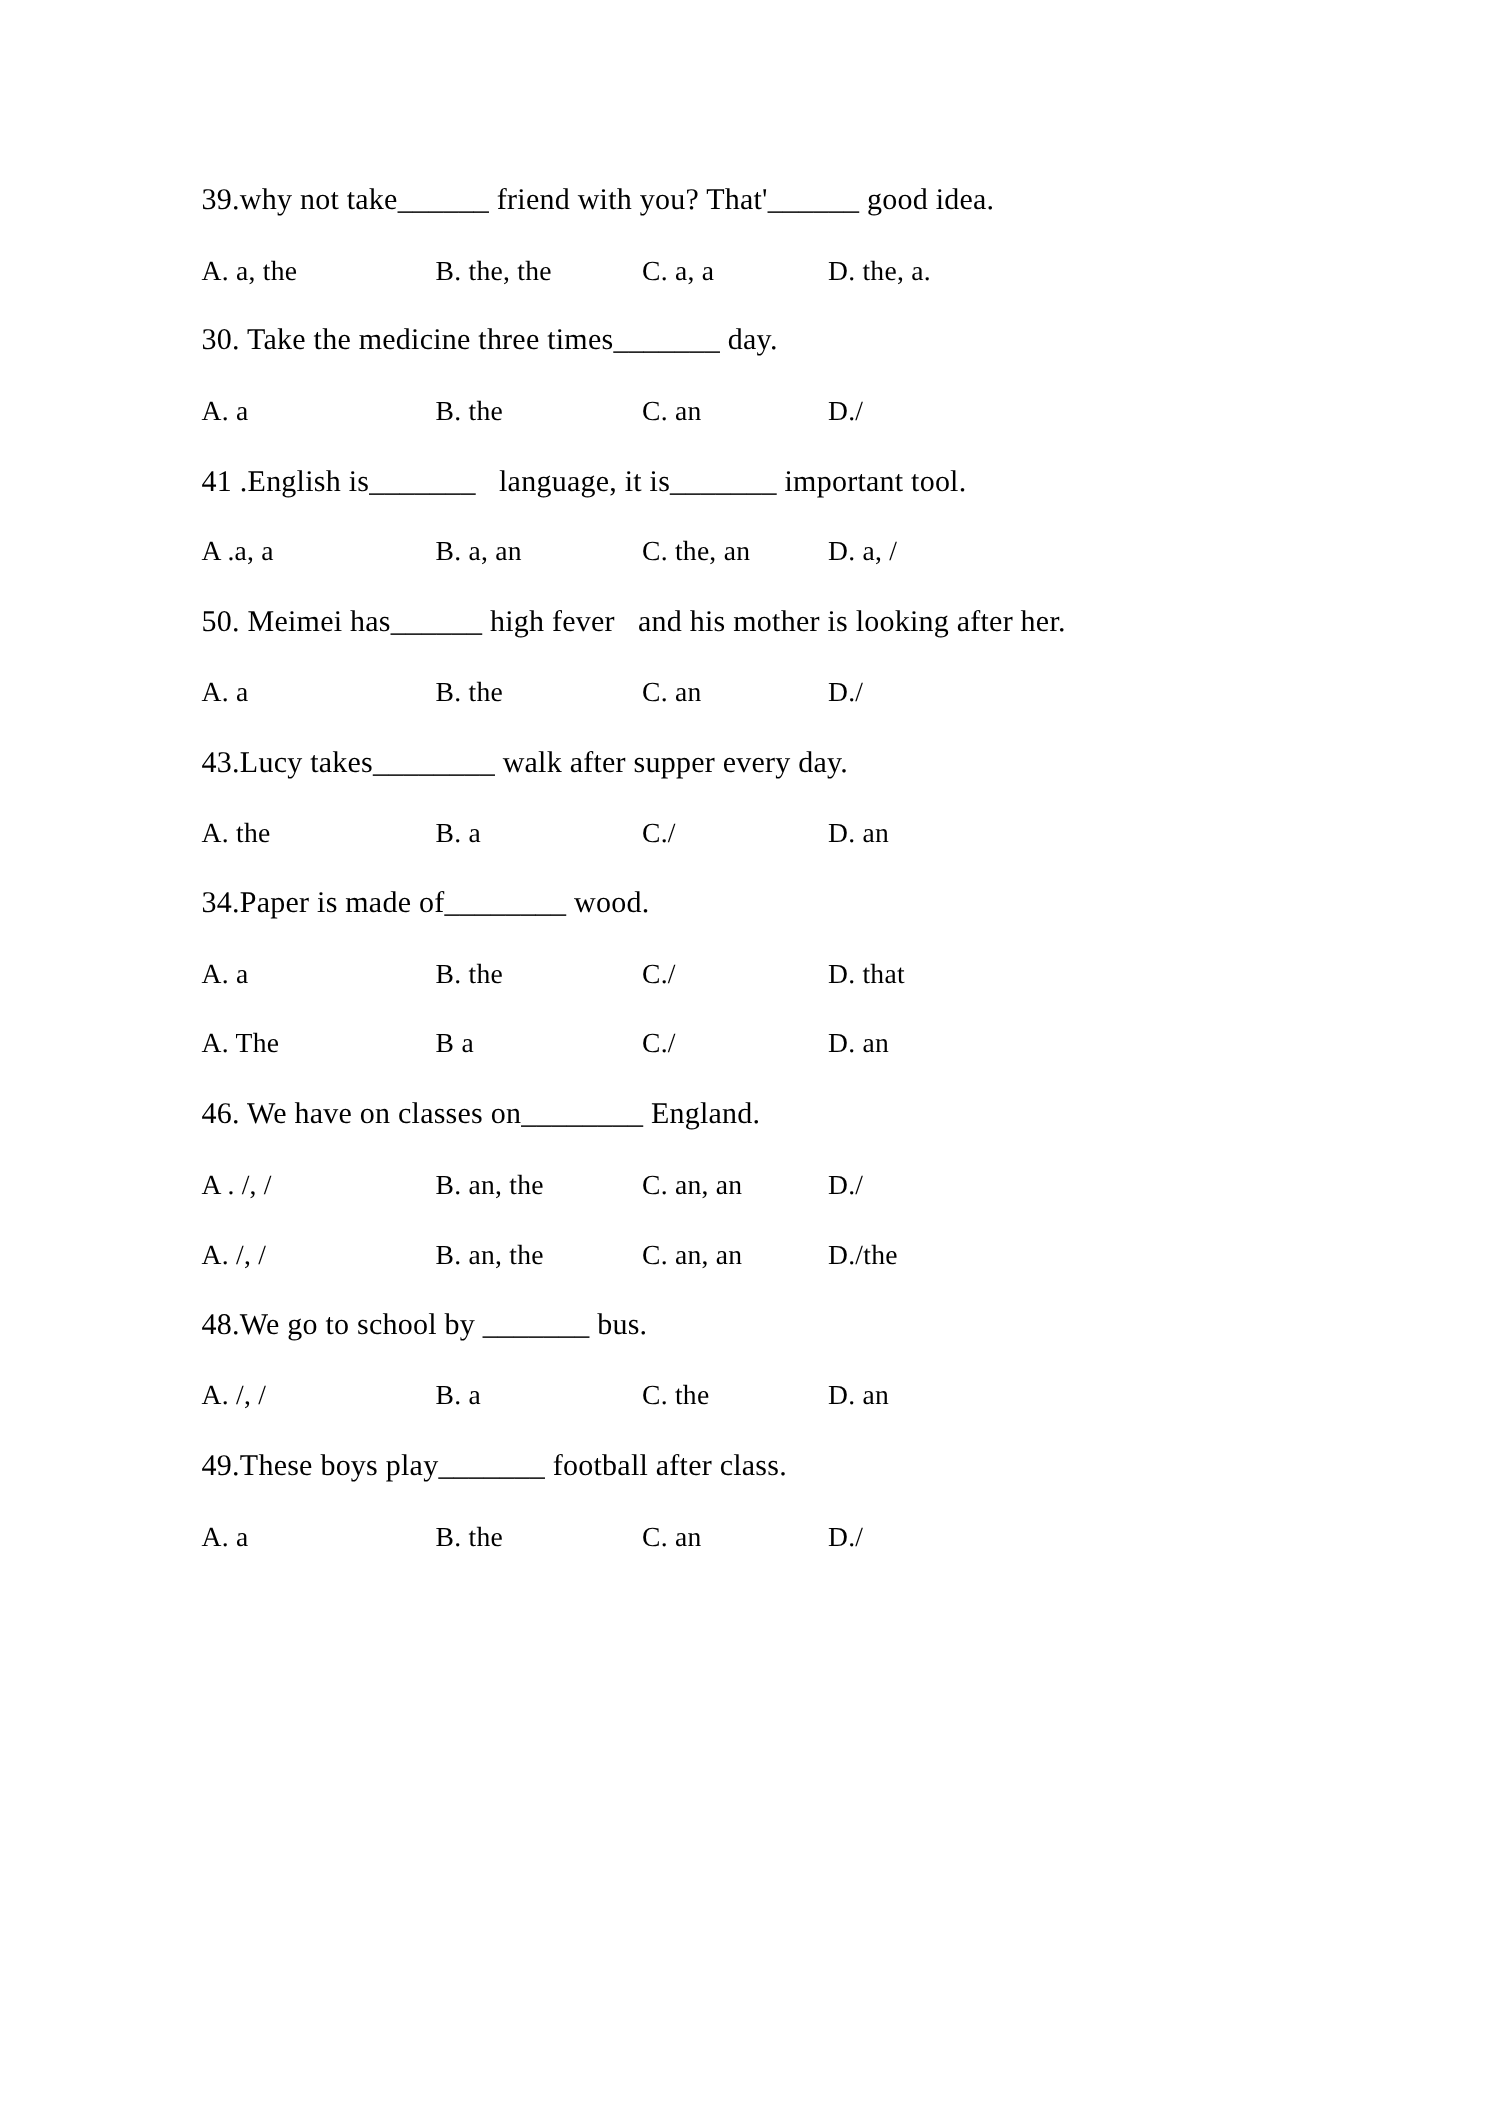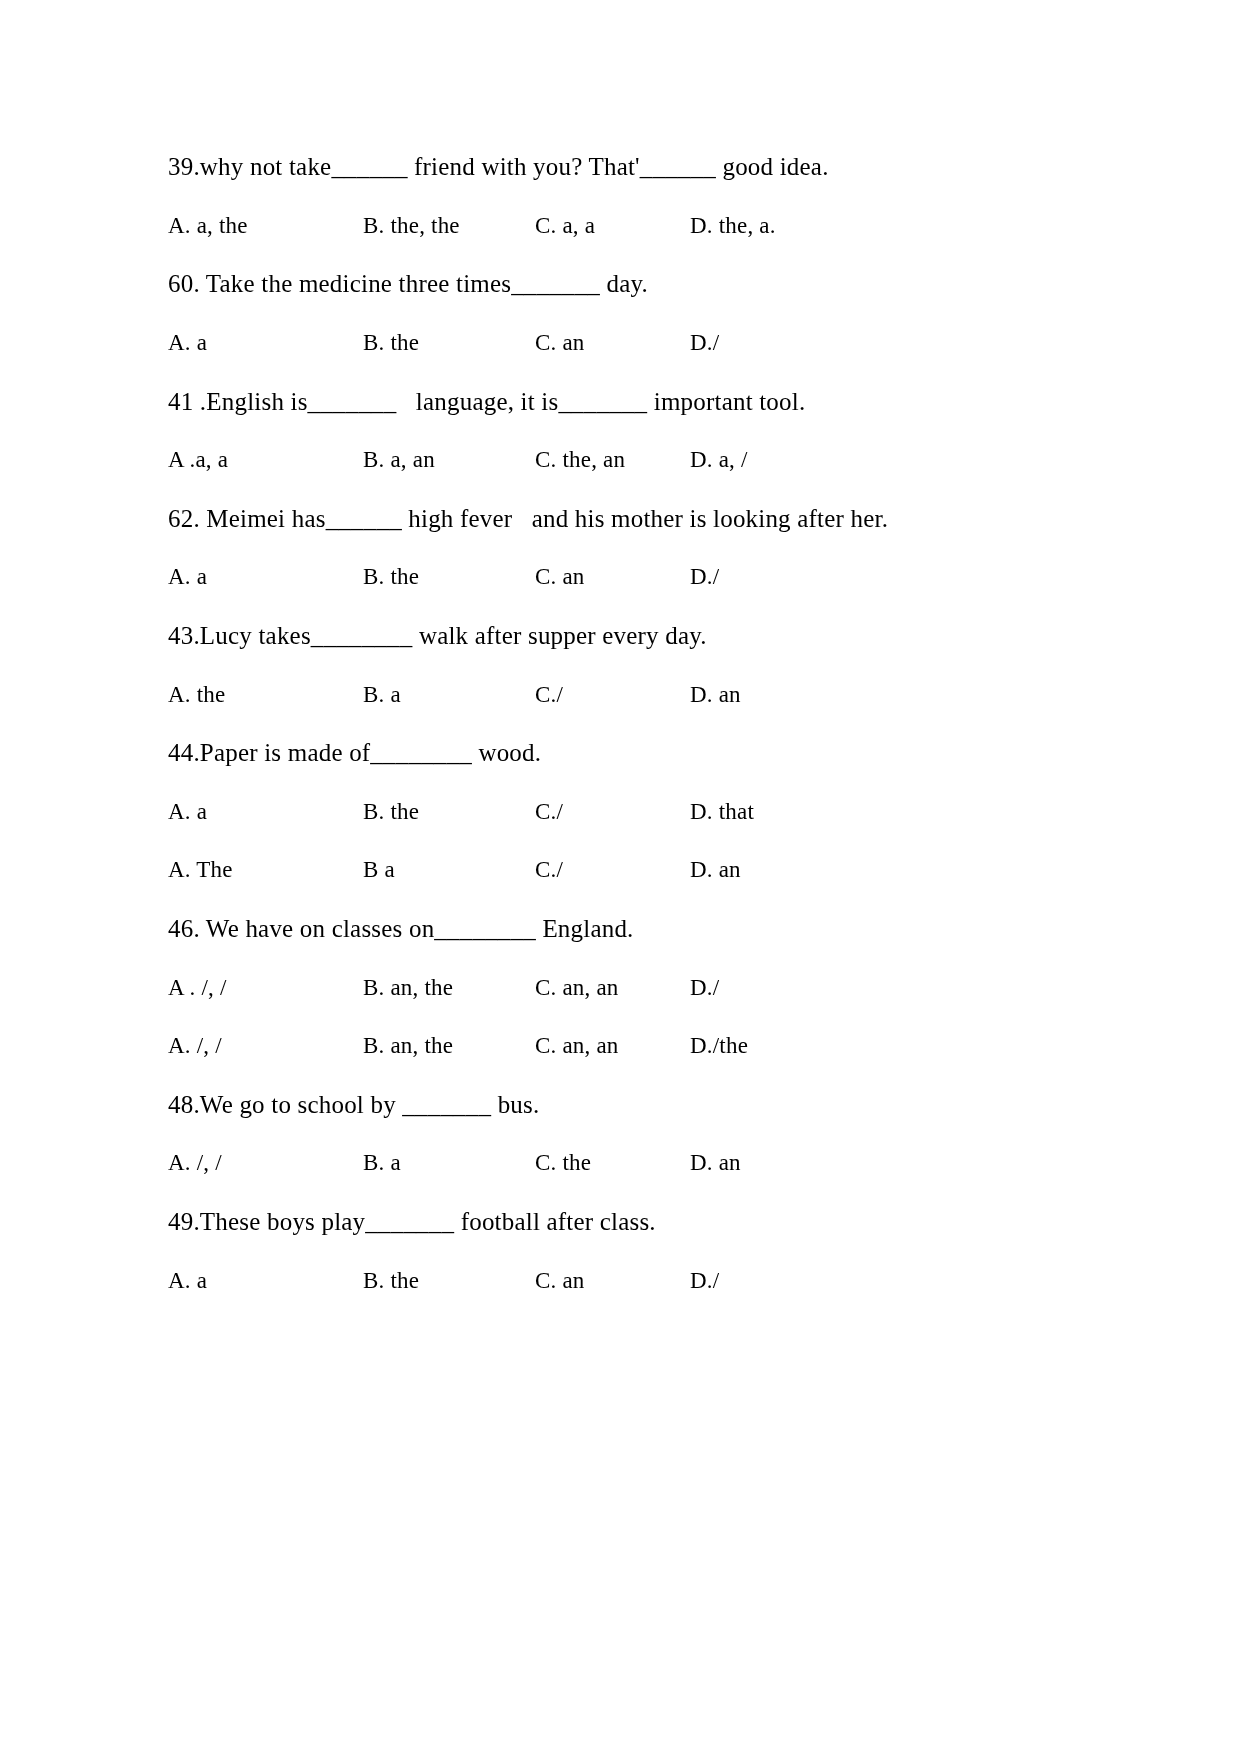--- a/index.html
+++ b/index.html
@@ -54,61 +54,61 @@
       <div class="line">39.why not take______ friend with you? That'______ good idea.</div>
       <div class="opts">
         <span>A. a, the</span>
         <span>B. the, the</span>
         <span>C. a, a</span>
         <span>D. the, a.</span>
       </div>
     </div>
 
     <div>
-      <div class="line">60. Take the medicine three times_______ day.</div>
+      <div class="line">30. Take the medicine three times_______ day.</div>
       <div class="opts">
         <span>A. a</span>
         <span>B. the</span>
         <span>C. an</span>
         <span>D./</span>
       </div>
     </div>
 
     <div>
       <div class="line">41 .English is_______   language, it is_______ important tool.</div>
       <div class="opts">
         <span>A .a, a</span>
         <span>B. a, an</span>
         <span>C. the, an</span>
         <span>D. a, /</span>
       </div>
     </div>
 
     <div>
-      <div class="line">62. Meimei has______ high fever   and his mother is looking after her.</div>
+      <div class="line">50. Meimei has______ high fever   and his mother is looking after her.</div>
       <div class="opts">
         <span>A. a</span>
         <span>B. the</span>
         <span>C. an</span>
         <span>D./</span>
       </div>
     </div>
 
     <div>
       <div class="line">43.Lucy takes________ walk after supper every day.</div>
       <div class="opts">
         <span>A. the</span>
         <span>B. a</span>
         <span>C./</span>
         <span>D. an</span>
       </div>
     </div>
 
     <div>
-      <div class="line">44.Paper is made of________ wood.</div>
+      <div class="line">34.Paper is made of________ wood.</div>
       <div class="opts">
         <span>A. a</span>
         <span>B. the</span>
         <span>C./</span>
         <span>D. that</span>
       </div>
     </div>
 
     <div>
       <div class="opts">

